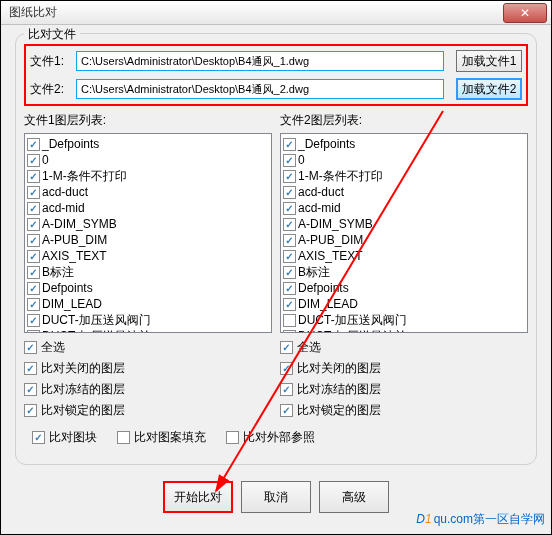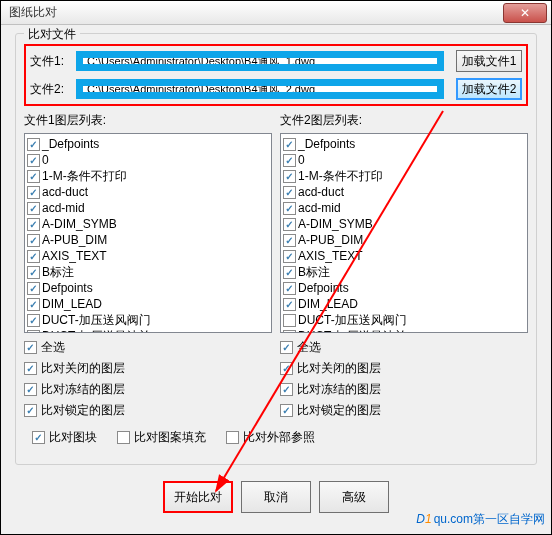--- a/index.html
+++ b/index.html
@@ -2,27 +2,27 @@
 <html><head>
 <meta charset="utf-8">
 <style>
 *{box-sizing:border-box;margin:0;padding:0;font-family:"Microsoft YaHei","SimSun",sans-serif;font-size:12px}
 body{background:#fff}
 .window{width:552px;height:535px;border:1px solid #000;background:#f0f0f0;position:relative}
 .titlebar{height:24px;background:linear-gradient(#fff,#e8e8e8);border-bottom:1px solid #c0c0c0;display:flex;align-items:center;padding-left:8px;position:relative}
 .titlebar-text{color:#333}
 .close-btn{position:absolute;right:4px;top:2px;width:44px;height:20px;background:linear-gradient(#e49e9a,#c9514b);border:1px solid #8a3632;border-radius:3px;color:#fff;display:flex;align-items:center;justify-content:center;font-size:10px;cursor:pointer}
 .content{padding:8px 14px}
-.groupbox{border:1px solid #d0d0d0;border-radius:3px;padding:10px 8px 8px;position:relative;margin-bottom:8px}
+.groupbox{border:1px solid #d0d0d0;border-radius:11px;padding:10px 8px 8px;position:relative;margin-bottom:8px}
 .groupbox-title{position:absolute;top:-8px;left:8px;background:#f0f0f0;padding:0 4px}
 .file-sel{border:2px solid #f00;padding:4px;margin-bottom:6px}
 .file-row{display:flex;align-items:center;gap:12px;margin-bottom:6px}
 .file-row:last-child{margin-bottom:0}
 .file-label{white-space:nowrap}
-.file-input{flex:1;height:20px;border:7px solid #0ea5e9;background:#fff;padding:0 4px;font-size:11px}
+.file-input{flex:1;height:20px;border:1px solid #0ea5e9;background:#fff;padding:0 4px;font-size:11px}
 .load-btn{width:66px;height:22px;border:1px solid #707070;background:linear-gradient(#f8f8f8,#e6e6e6);cursor:pointer}
 .load-btn.hl{border:2px solid #3399ff;background:linear-gradient(#eaf6fd,#bee6fd)}
 .lists{display:flex;gap:8px}
 .list-col{flex:1}
 .list-label{margin-bottom:4px;display:block}
 .layer-list{height:200px;border:1px solid #828790;background:#fff;overflow-x:hidden;overflow-y:scroll;padding:2px}
 .layer-item{display:flex;align-items:center;gap:2px;height:16px;white-space:nowrap}
 .chk{width:13px;height:13px;border:1px solid #8a8a8a;background:#fff;display:inline-flex;align-items:center;justify-content:center;font-size:10px;color:#3c7fb1;flex-shrink:0}
 .chk.on::before{content:"✓";font-weight:bold}
 .chk.off{background:#fff}

